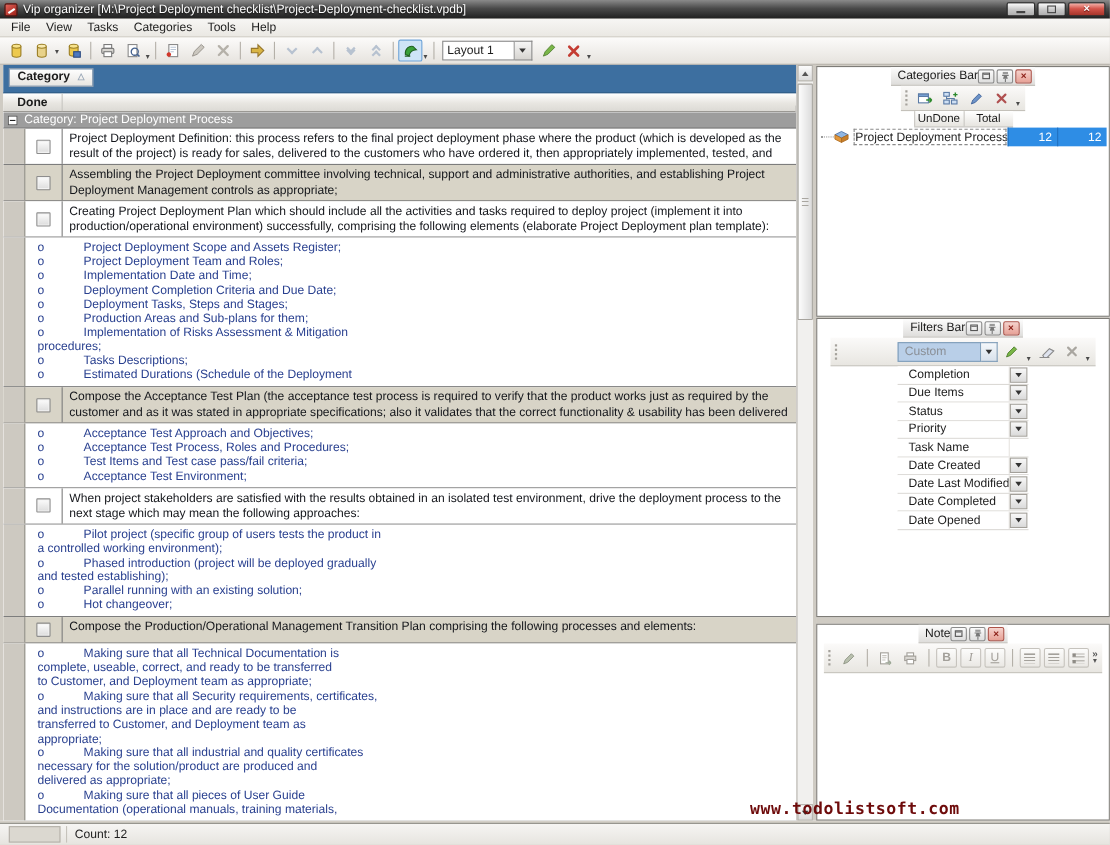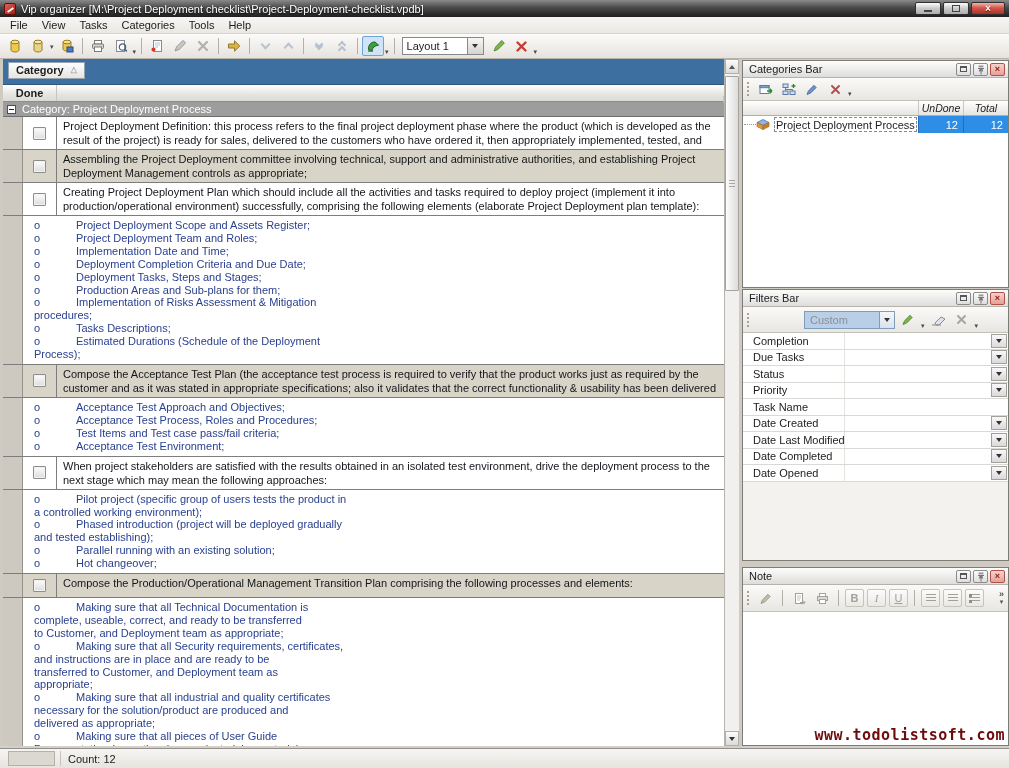--- a/index.html
+++ b/index.html
@@ -74,37 +74,37 @@
 
   
   .vscroll { width:15px; flex:none; background:#f1f0ee; border-left:1px solid #b7b4ae; position:relative; }
   .sbtn { position:absolute; left:0; right:0; height:15px; background:linear-gradient(#fcfcfc,#dbdbdb); border:1px solid #b2afa9; display:flex; align-items:center; justify-content:center; }
   .sbtn.up { top:0; } .sbtn.down { bottom:0; }
   .thumb { position:absolute; left:0; right:0; top:17px; height:215px; border:1px solid #a6a39d; border-radius:1px; background:linear-gradient(90deg,#fdfdfd,#dcdcdc); }
   .thumb::after { content:""; position:absolute; left:3px; right:3px; top:50%; margin-top:-4px; height:8px; background:repeating-linear-gradient(#a9a6a0 0 1px, transparent 1px 3px); }
 
   
   .dock { width:267px; flex:none; position:relative; background:#cfcbc3; }
-  .panel { position:absolute; left:0; right:0; border:1px solid #7e7c77; background:#fff; display:flex; flex-direction:column; }
+  .panel { position:absolute; left:0; right:0; border:1px solid #7e7c77; background:#fff; display:flex; flex-direction:column;align-items:center; }
   .panel.cats { top:1px; height:228px; }
   .panel.filters { top:230px; height:272px; }
   .panel.note { top:508px; height:179px; }
   .ptitle { height:17px; flex:none; background:linear-gradient(#fdfdfd,#dedddb); border-bottom:1px solid #b6b3ad; display:flex; align-items:center; padding:0 3px 0 6px; }
   .pbtns { margin-left:auto; display:flex; gap:2px; }
   .pbtn { width:15px; height:13px; border:1px solid #8b8b8b; border-radius:2px; background:linear-gradient(#fbfbfb,#dedede); display:flex; align-items:center; justify-content:center; }
   .pbtn .rebox { width:7px; height:6px; border:1px solid #555; box-shadow:inset 0 1px 0 #555; }
   .pbtn.close { border-color:#ad5248; background:linear-gradient(#f5d2cc,#e7a196); }
   .pbtn.close span { color:#8c2018; font-weight:bold; font-size:9px; line-height:9px; }
   .ptools { height:23px; flex:none; background:linear-gradient(#fbfaf9,#e8e6e1); border-bottom:1px solid #c4c1ba; display:flex; align-items:center; padding:0 4px 0 3px; gap:3px; }
   .grip { width:0; height:14px; border-left:2px dotted #a5a29c; margin:0 4px 0 1px; flex:none; }
   .pico { width:20px; height:18px; display:flex; align-items:center; justify-content:center; flex:none; }
 
   
   .cghead { height:15px; display:flex; background:linear-gradient(#ffffff,#e6e4df); border-bottom:1px solid #b2afa9; flex:none; font-size:10.5px; }
-  .cghead .cn { flex:1; } .cghead .cu,.cghead .ct { width:45px; text-align:center; border-left:1px solid #c9c7c2; padding-top:1px;font-style:italic; }
+  .cghead .cn { flex:1; } .cghead .cu,.cghead .ct { width:45px; text-align:center; border-left:1px solid #c9c7c2; padding-top:1px; }
   .catrow { height:17px; display:flex; align-items:stretch; flex:none; }
   .treeline { width:13px; flex:none; position:relative; }
   .treeline::after { content:""; position:absolute; top:8px; left:1px; right:0; border-top:1px dotted #9a9a9a; }
   .catico { flex:none; align-self:center; margin-right:3px; }
   .catlabel { flex:1; min-width:0; background:#fff; display:flex; align-items:center; padding-left:3px; outline:1px dashed #8a8a8a; outline-offset:-2px; white-space:nowrap; overflow:hidden; }
   .catnum { width:45px; flex:none; background:var(--sel-blue,#2e8de5); color:#fff; display:flex; align-items:center; justify-content:flex-end; padding-right:5px; border-left:1px solid #1f6fc0; }
   .catempty { flex:1; background:#fff; }
 
   
   .panel.filters .ptools { height:26px; }
@@ -359,23 +359,20 @@
                 <span class="bt">procedures;</span>
               </div>
               <div class="bl">
                 <span class="bb">o</span>
                 <span class="bt">Tasks Descriptions;</span>
               </div>
               <div class="bl">
                 <span class="bb">o</span>
                 <span class="bt">Estimated Durations (Schedule of the Deployment</span>
               </div>
-              <div class="bl">
-                <span class="bt">Process);</span>
-              </div>
             </div>
           </div>
           <div class="row task tan">
             <div class="gut"></div>
             <div class="done">
               <span class="cb"></span>
             </div>
             <div class="name">
               <div class="txt">Compose the Acceptance Test Plan (the acceptance test process is required to verify that the product works just as required by the customer and as it was stated in appropriate specifications; also it validates that the correct functionality &amp; usability has been delivered as pre-planned) including</div>
             </div>
@@ -622,21 +619,21 @@
       </div>
       <div>
           <div class="frow">
             <div class="flabel">Completion</div>
             <div class="fval"></div>
             <span class="fdrop">
               <span class="arrdn"></span>
             </span>
           </div>
           <div class="frow">
-            <div class="flabel">Due Tasks</div>
+            <div class="flabel">Due Items</div>
             <div class="fval"></div>
             <span class="fdrop">
               <span class="arrdn"></span>
             </span>
           </div>
           <div class="frow">
             <div class="flabel">Status</div>
             <div class="fval"></div>
             <span class="fdrop">
               <span class="arrdn"></span>

